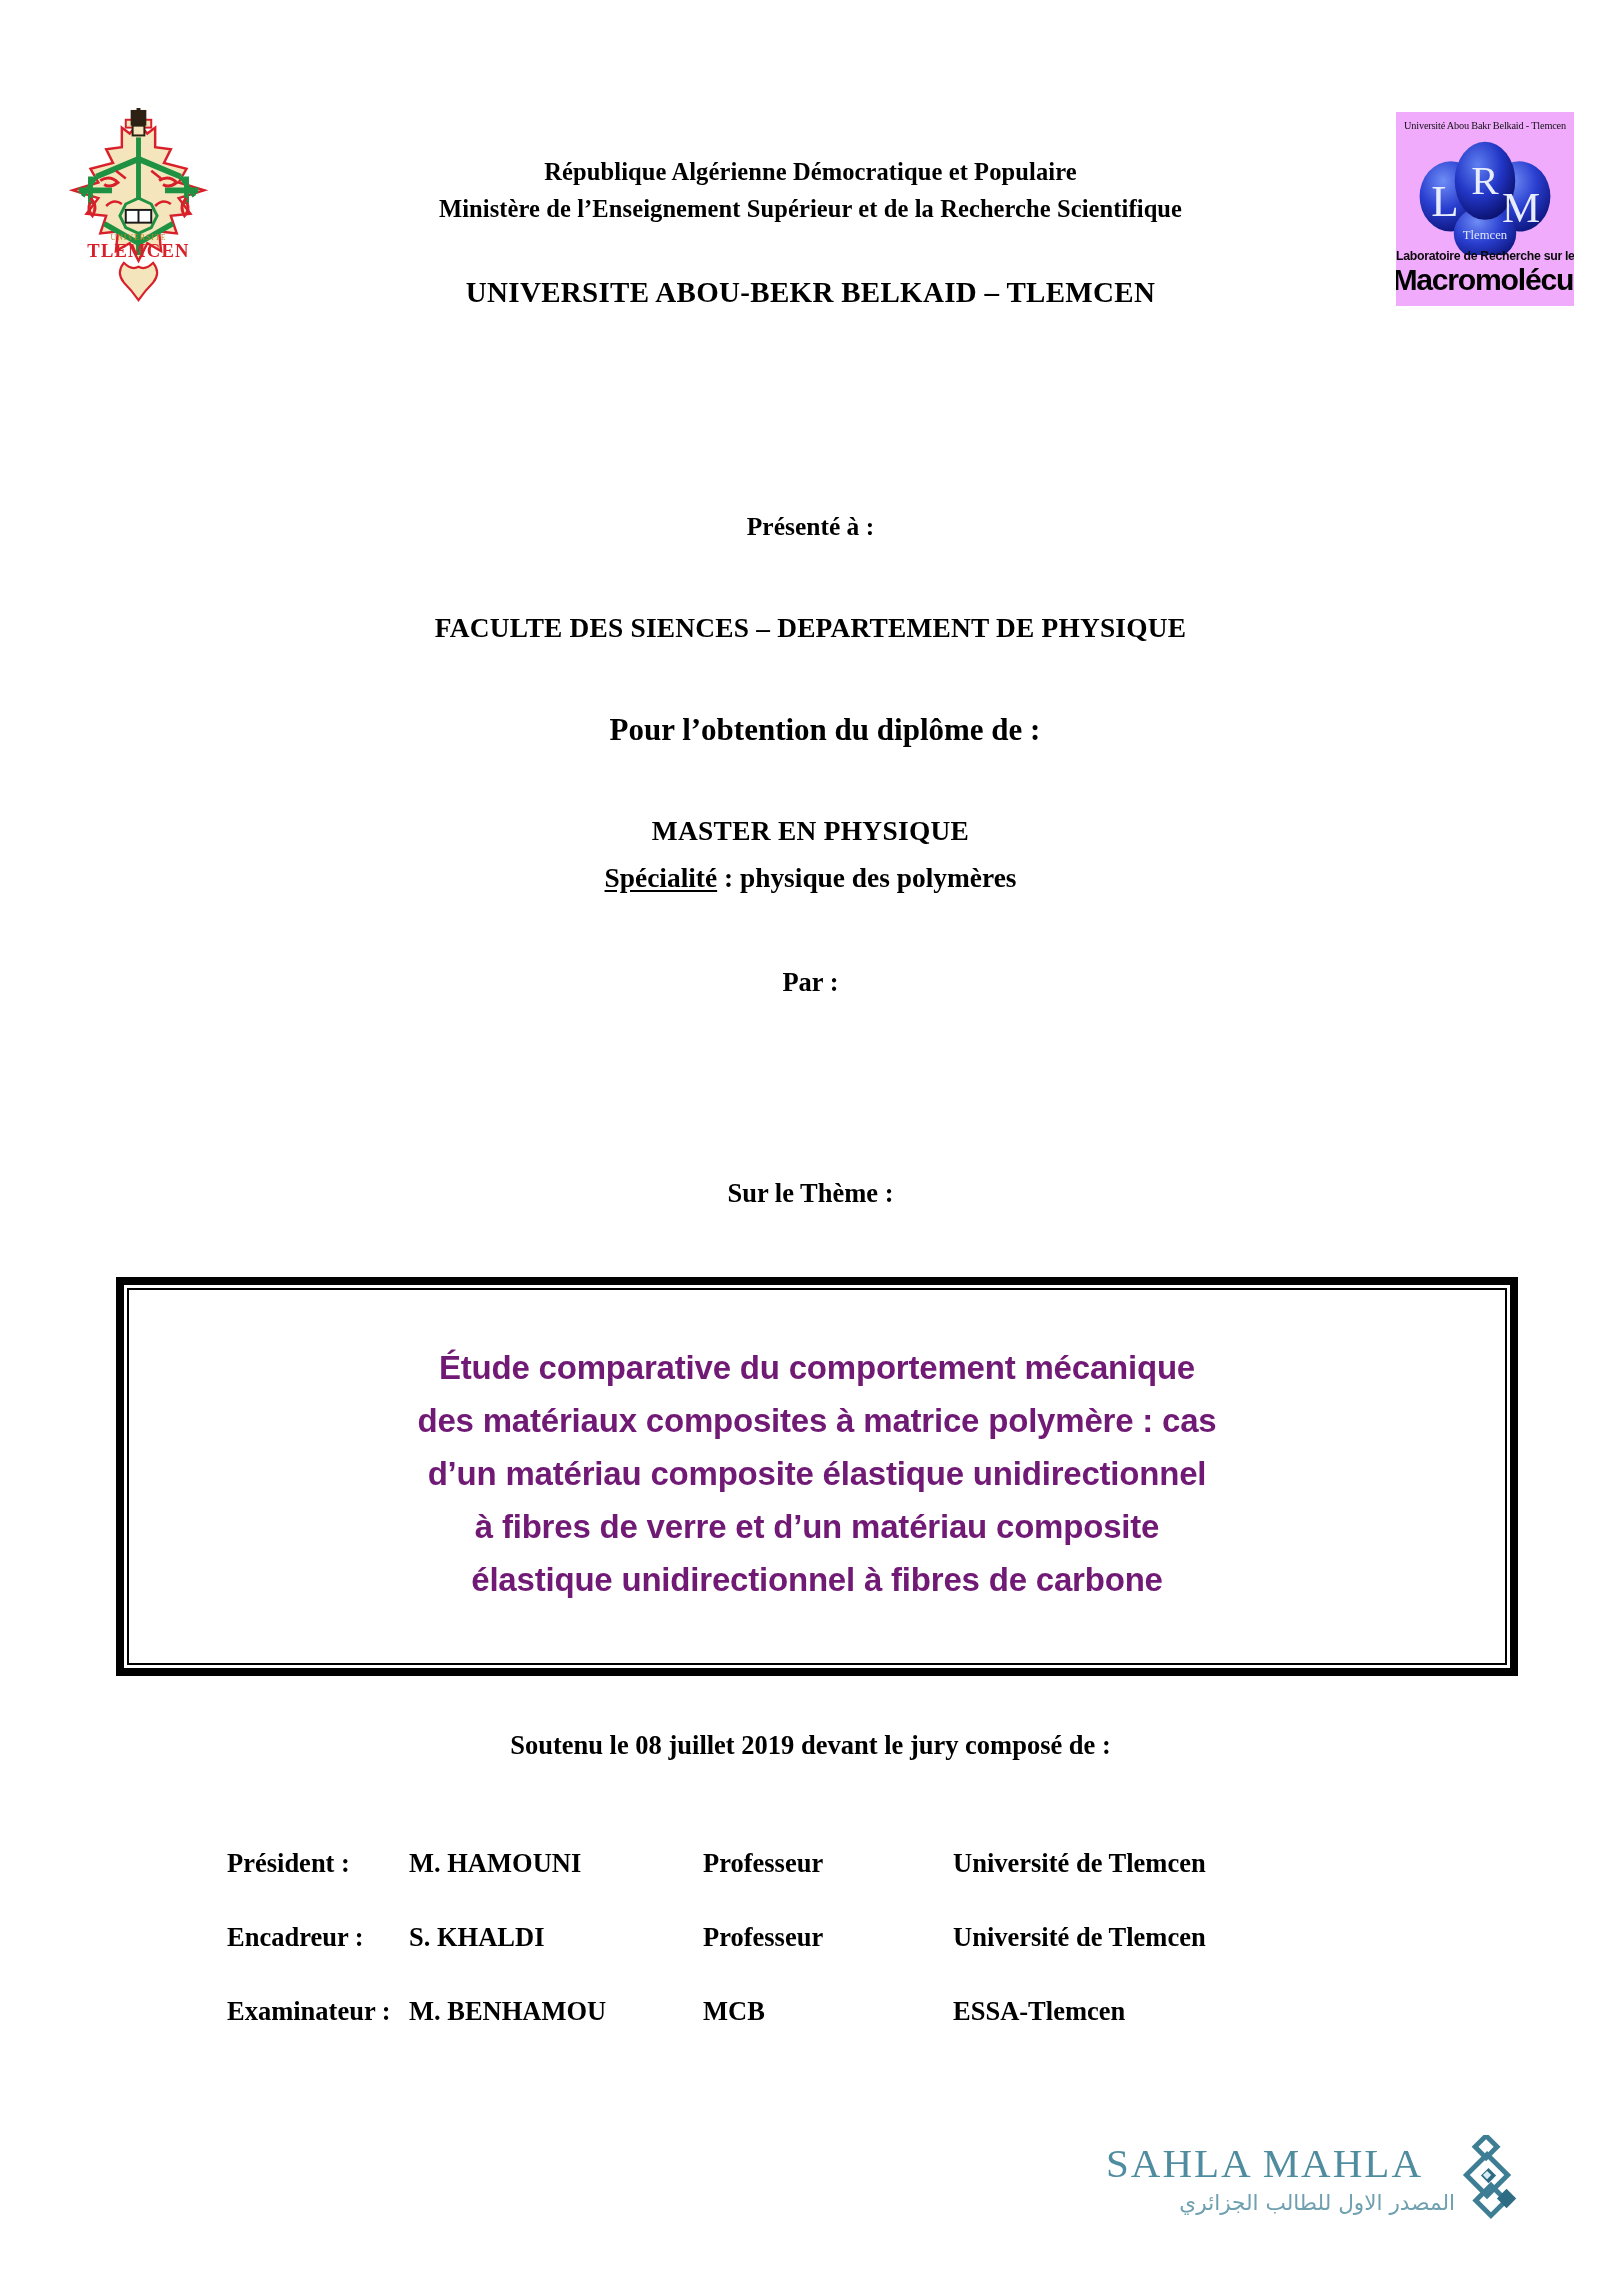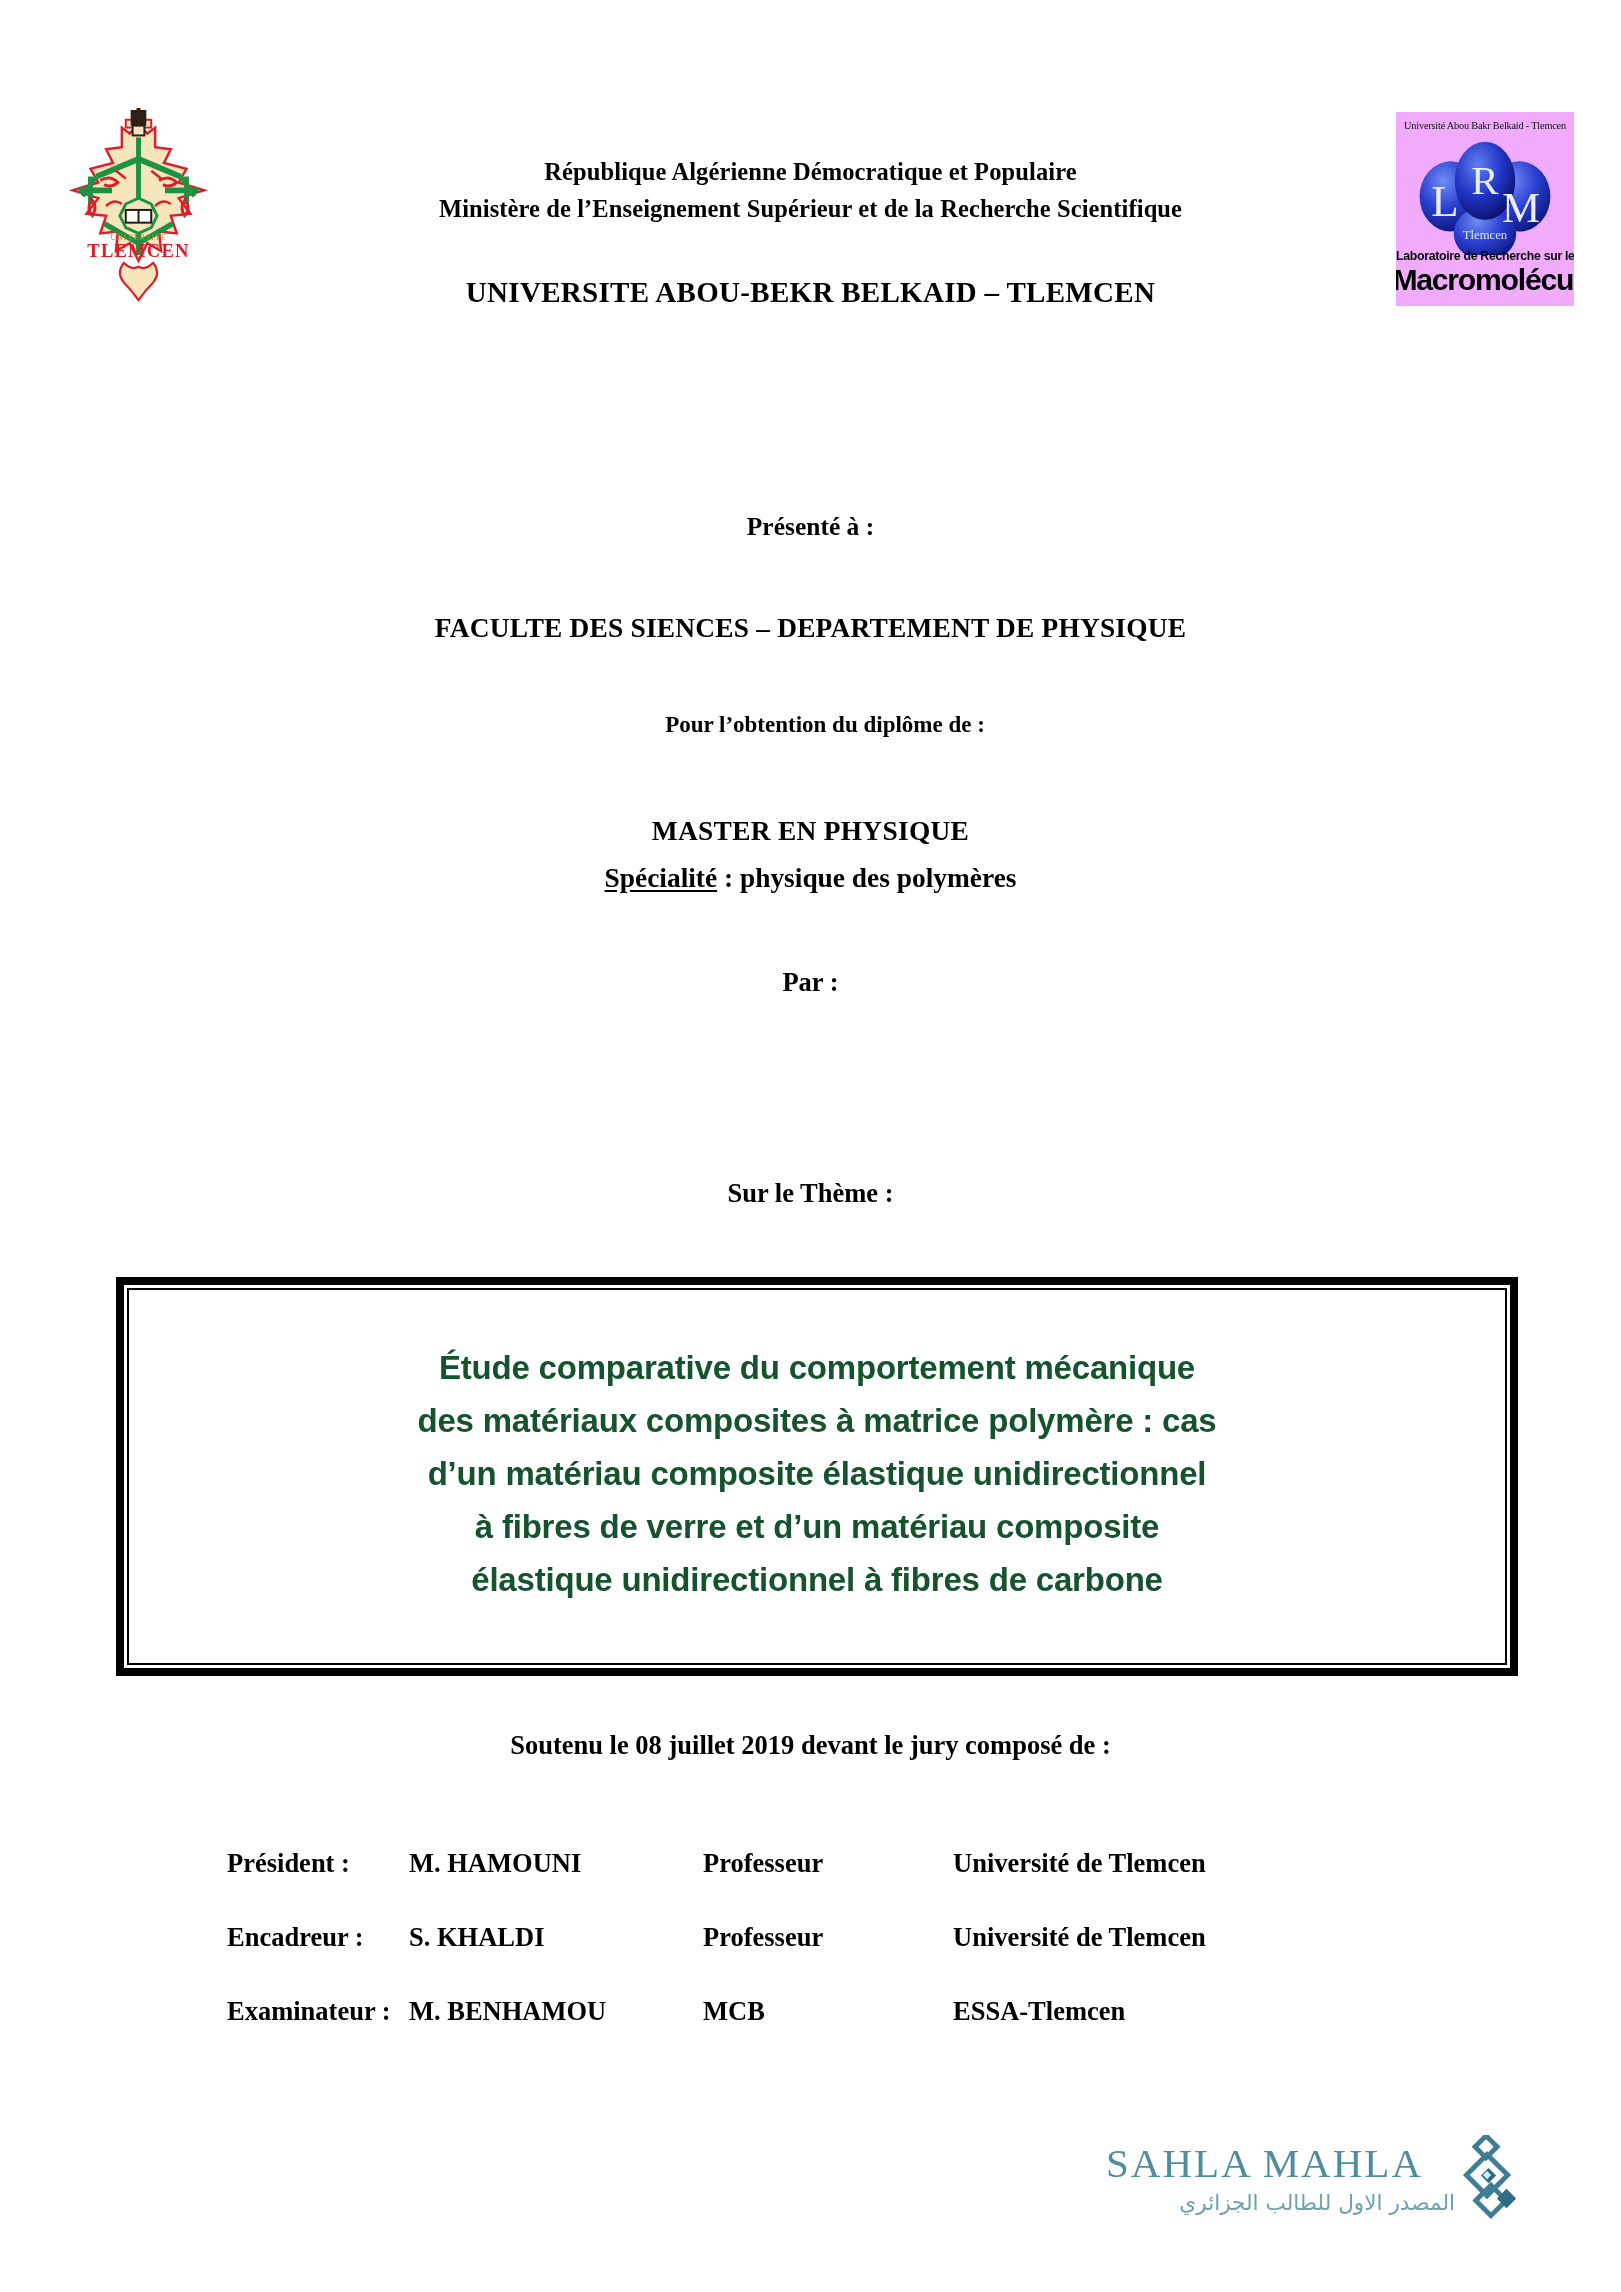--- a/index.html
+++ b/index.html
@@ -134,21 +134,21 @@
     top: 613px;
     font-family: "Liberation Serif", serif;
     font-weight: bold;
     font-size: 27.4px;
     letter-spacing: 0.2px;
   }
   .obtention {
     top: 712px;
     font-family: "Liberation Serif", serif;
     font-weight: bold;
-    font-size: 23px;
+    font-size: 31px;
     padding-left: 29px;
   }
   .master {
     top: 816px;
     font-family: "Liberation Serif", serif;
     font-weight: bold;
     font-size: 27.4px;
     letter-spacing: 0.3px;
   }
   .specialite {
@@ -200,21 +200,21 @@
     padding: 9.8px 17.6px 15.7px 17.6px;
   }
   .title-line {
     font-family: "Liberation Sans", sans-serif;
     font-weight: bold;
     font-size: 33px;
     line-height: 53px;
     text-align: center;
     letter-spacing: -0.2px;
     white-space: nowrap;
-    color: #14532d;
+    color: #701a75;
   }
 
   
   .soutenu {
     top: 1730px;
     font-family: "Liberation Serif", serif;
     font-weight: bold;
     font-size: 26.5px;
   }
 

